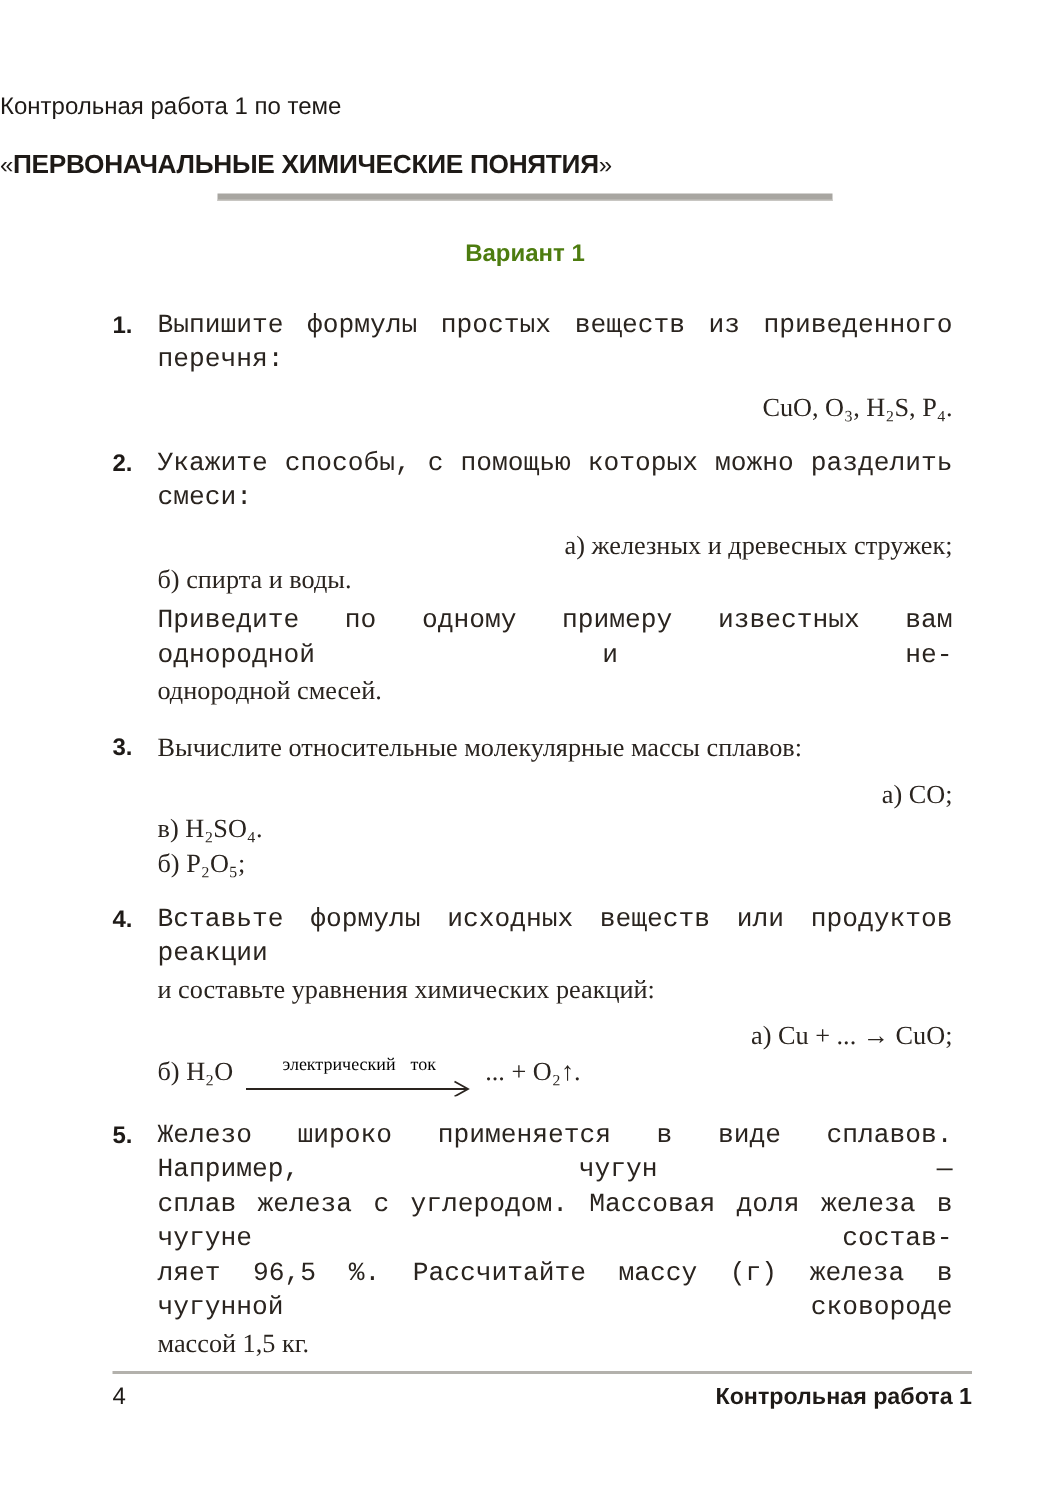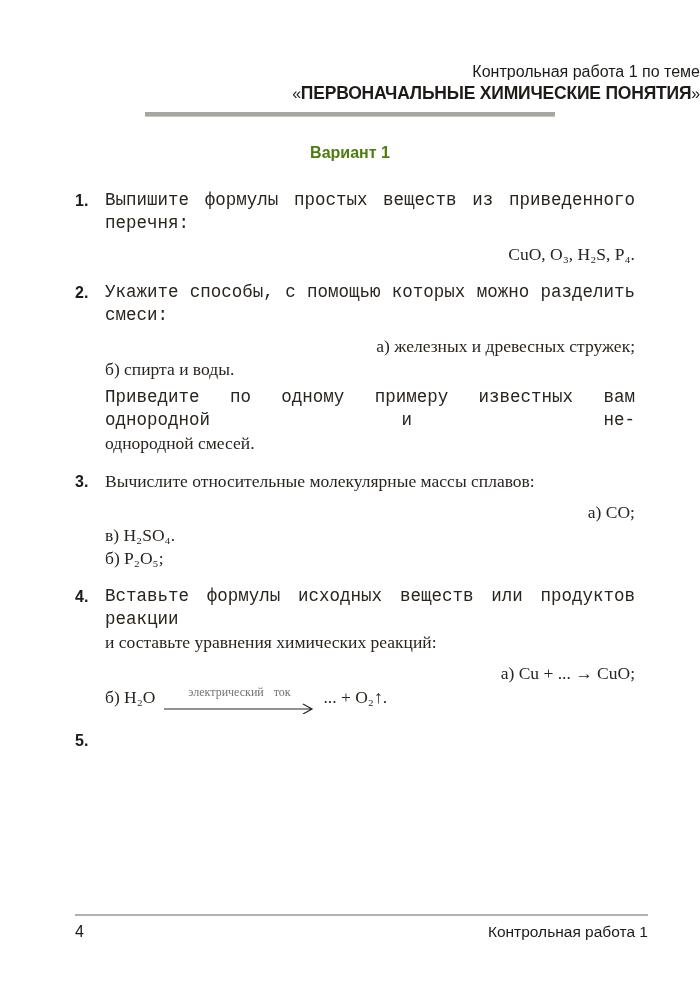--- a/index.html
+++ b/index.html
@@ -9,33 +9,33 @@
     height: 1000px;
     margin: 0 auto;
     background: #ffffff;
     color: #2a241f;
     font-family: "Liberation Serif", "DejaVu Serif", serif;
     overflow: hidden;
   }
   
   .hdr {
     padding-top: 62px;
-    text-align: right;
+    text-align: left;
     font-family: "Liberation Sans", "DejaVu Sans", sans-serif;
     color: #1e1a17;
   }
   .hdr .h1 {
     font-size: 16px;
     line-height: 19px;
     font-weight: 400;
   }
   .hdr .h2 {
     font-size: 17.5px;
     line-height: 21px;
-    margin-top: 2px;
+    margin-top: 18px;
     font-weight: 700;
     letter-spacing: -0.2px;
   }
   .hdr .h2 .qmark { font-weight: 400; font-size: 16px; }
   .title-rule {
     width: 410px;
     height: 4px;
     margin: 8px auto 0 auto;
     background: #a8a6a1;
     border-bottom: 1px solid #c8c6c2;
@@ -83,39 +83,39 @@
   .rxn-arrow {
     display: inline-flex;
     flex-direction: column;
     align-items: center;
   }
   .rxn-label {
     font-size: 12px;
     line-height: 13px;
     word-spacing: 7px;
     white-space: nowrap;
-    color: #737373;
+    color: #000000;
   }
   .arrow-svg { display: block; margin-top: 1px; }
   
   .ftr {
     position: absolute;
     left: 75px;
     right: 52px;
     top: 914px;
     border-top: 2px solid #b3b1ac;
     padding-top: 7px;
     display: flex;
     justify-content: space-between;
     align-items: baseline;
     font-family: "Liberation Sans", "DejaVu Sans", sans-serif;
     color: #1e1a17;
   }
   .ftr .pn { font-size: 16px; font-weight: 400; }
-  .ftr .ft { font-size: 15.5px; font-weight: 400; margin-left: 40px; }
+  .ftr .ft { font-size: 15.5px; font-weight: 700; margin-left: 40px; }
 </style>
 </head>
 <body>
 
 <div class="page">
 
   <div class="hdr">
     <div class="h1">Контрольная работа 1 по теме</div>
     <div class="h2"><span class="qmark">«</span><span>ПЕРВОНАЧАЛЬНЫЕ ХИМИЧЕСКИЕ ПОНЯТИЯ</span><span class="qmark">»</span></div>
     <div class="title-rule"></div>
@@ -170,20 +170,26 @@
               <path d="M0 9 H147 M139 4 L148 9 L139 14" fill="none" stroke="#2a241f" stroke-width="1.2"></path>
             </svg>
           </span>
           <span>... + O₂↑.</span>
         </div>
       </div>
     </section>
 
     <section class="q">
       <div class="qn">5.</div>
+      <div class="qb">
+        <p class="just">Железо широко применяется в виде сплавов. Например, чугун —</p>
+        <p class="just">сплав железа с углеродом. Массовая доля железа в чугуне состав-</p>
+        <p class="just">ляет 96,5 %. Рассчитайте массу (г) железа в чугунной сковороде</p>
+        <p>массой 1,5 кг.</p>
+      </div>
     </section>
 
   </div>
 
   <div class="ftr">
     <span class="pn">4</span>
     <span class="ft">Контрольная работа 1</span>
   </div>
 
 </div>

